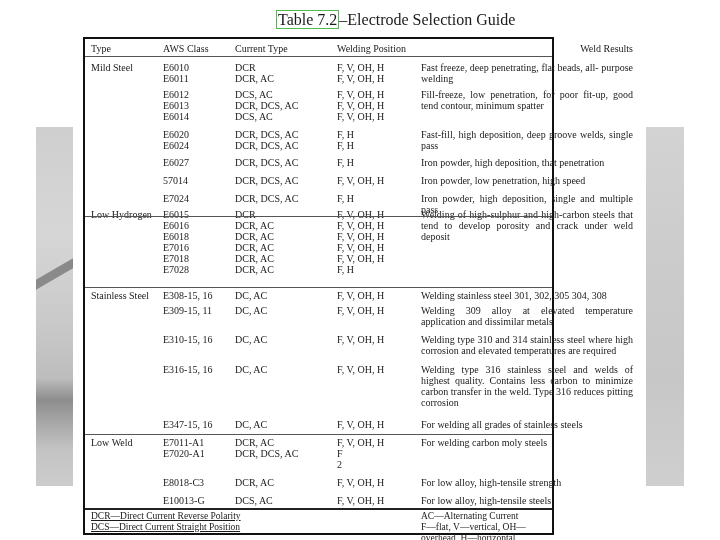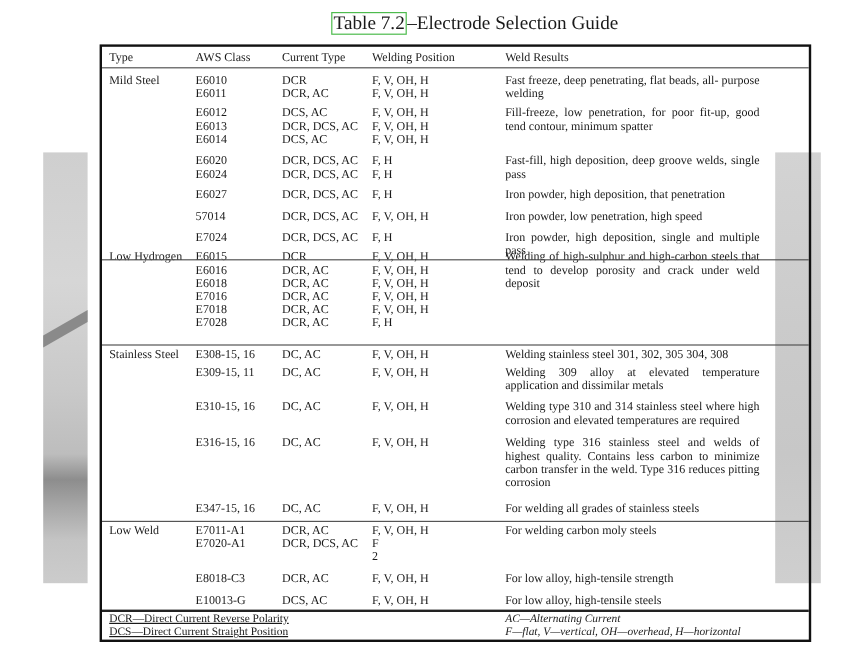--- a/index.html
+++ b/index.html
@@ -18,36 +18,36 @@
   }
   .side-right {
     left: 646px; width: 38px;
     background: linear-gradient(180deg, #d3d3d3 0%, #cbcbcb 40%, #c7c7c7 70%, #cfcfcf 100%);
   }
   .title {
     position: absolute; top: 11px; left: 276px; font-size: 16px; white-space: nowrap;
   }
   .title .box { border: 1.5px solid #4dbb4d; padding: 0 1px; }
   .table-frame {
-    position: absolute; left: 83px; top: 37px; width: 593px; height: 498px;
+    position: absolute; left: 83px; top: 37px; width: 471px; height: 498px;
     border: 2px solid #111; box-sizing: border-box;
   }
   .row { position: absolute; left: 0; right: 0; font-size: 10px; line-height: 11px; }
   .c-type { position: absolute; left: 6px; }
   .c-aws { position: absolute; left: 78px; text-align: right; }
   .c-cur { position: absolute; left: 150px; }
-  .c-pos { position: absolute; left: 225px; }
+  .c-pos { position: absolute; left: 252px; }
   .c-res { position: absolute; left: 336px; width: 212px; text-align: justify; }
   .hdr { top: 4px; }
-  .hdr .c-res { text-align: left; left: 336px; width: 212px; }
+  .hdr .c-res { text-align: right; left: 336px; width: 212px; }
   .hline { position: absolute; left: 0; right: 0; height: 0; border-top: 1px solid #555; }
   .hline.thick { border-top: 2px solid #222; }
   .footer { position: absolute; left: 0; right: 0; font-size: 9.5px; line-height: 11px; }
   .f-left { position: absolute; left: 6px; text-decoration: underline; }
-  .f-right { position: absolute; left: 336px; font-style: italic; }
+  .f-right { position: absolute; left: 336px; }
 </style>
 </head>
 <body>
 
 <div class="side-strip side-left">
     <div class="streak"></div>
   </div>
 <div class="side-strip side-right"></div>
 
 <div class="title">

